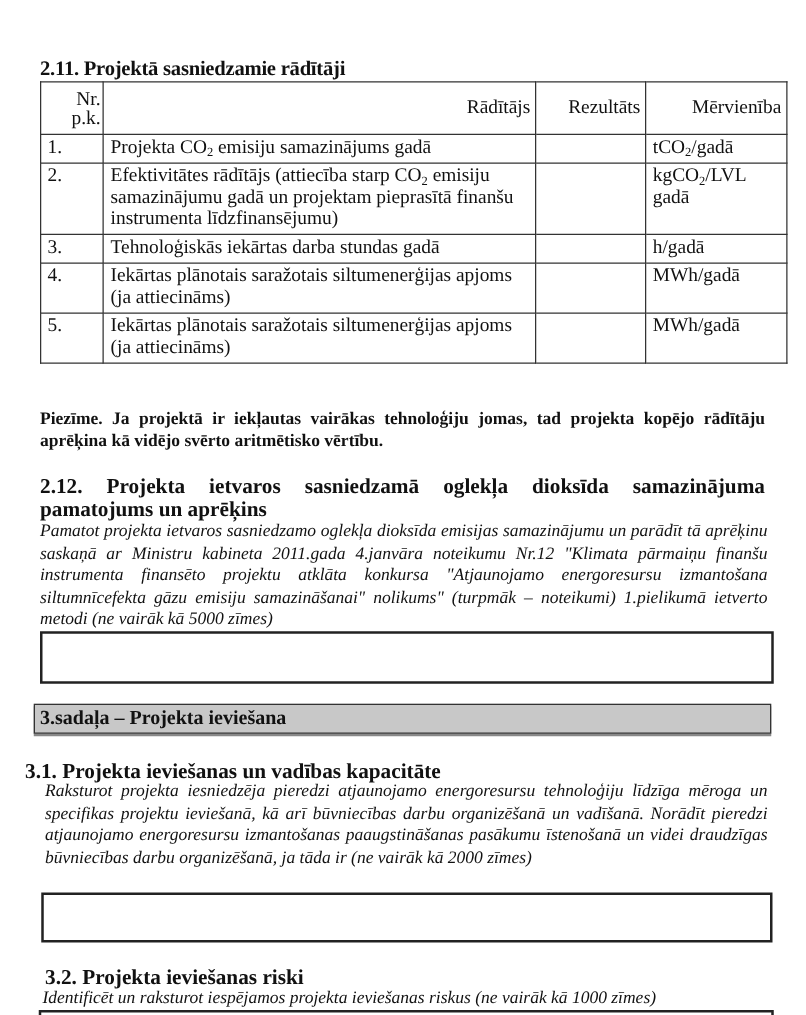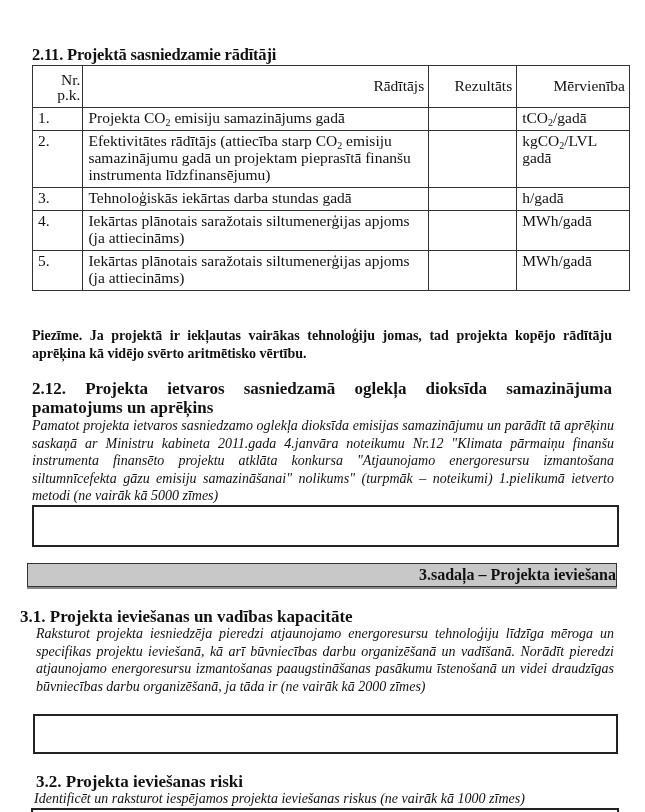--- a/index.html
+++ b/index.html
@@ -43,21 +43,20 @@
     text-align: justify; text-align-last: left; font-family: Liberation Serif, serif;
   }
   .box {
     position: absolute; border: 2px solid #222; background: #fff; box-sizing: border-box;
   }
   .sec-bar {
     position: absolute; left: 27px; top: 521px; width: 590px; height: 24px;
     background: #c8c8c8; border: 1.5px solid #333; box-sizing: border-box;
     font-weight: bold; font-size: 16px; line-height: 21px; padding-left: 4px;
     box-shadow: 0 2px 0 #888;
-    text-align: right;
   }
   .h31 { position: absolute; left: 20px; top: 565px; font-weight: bold; font-size: 17px; line-height: 19px; }
   .h32 { position: absolute; left: 36px; top: 730px; font-weight: bold; font-size: 17px; line-height: 19px; }
   sub { font-size: 10px; line-height: 0; vertical-align: -3px; }
 </style>
 </head>
 <body>
 
 <div class="page">
 

